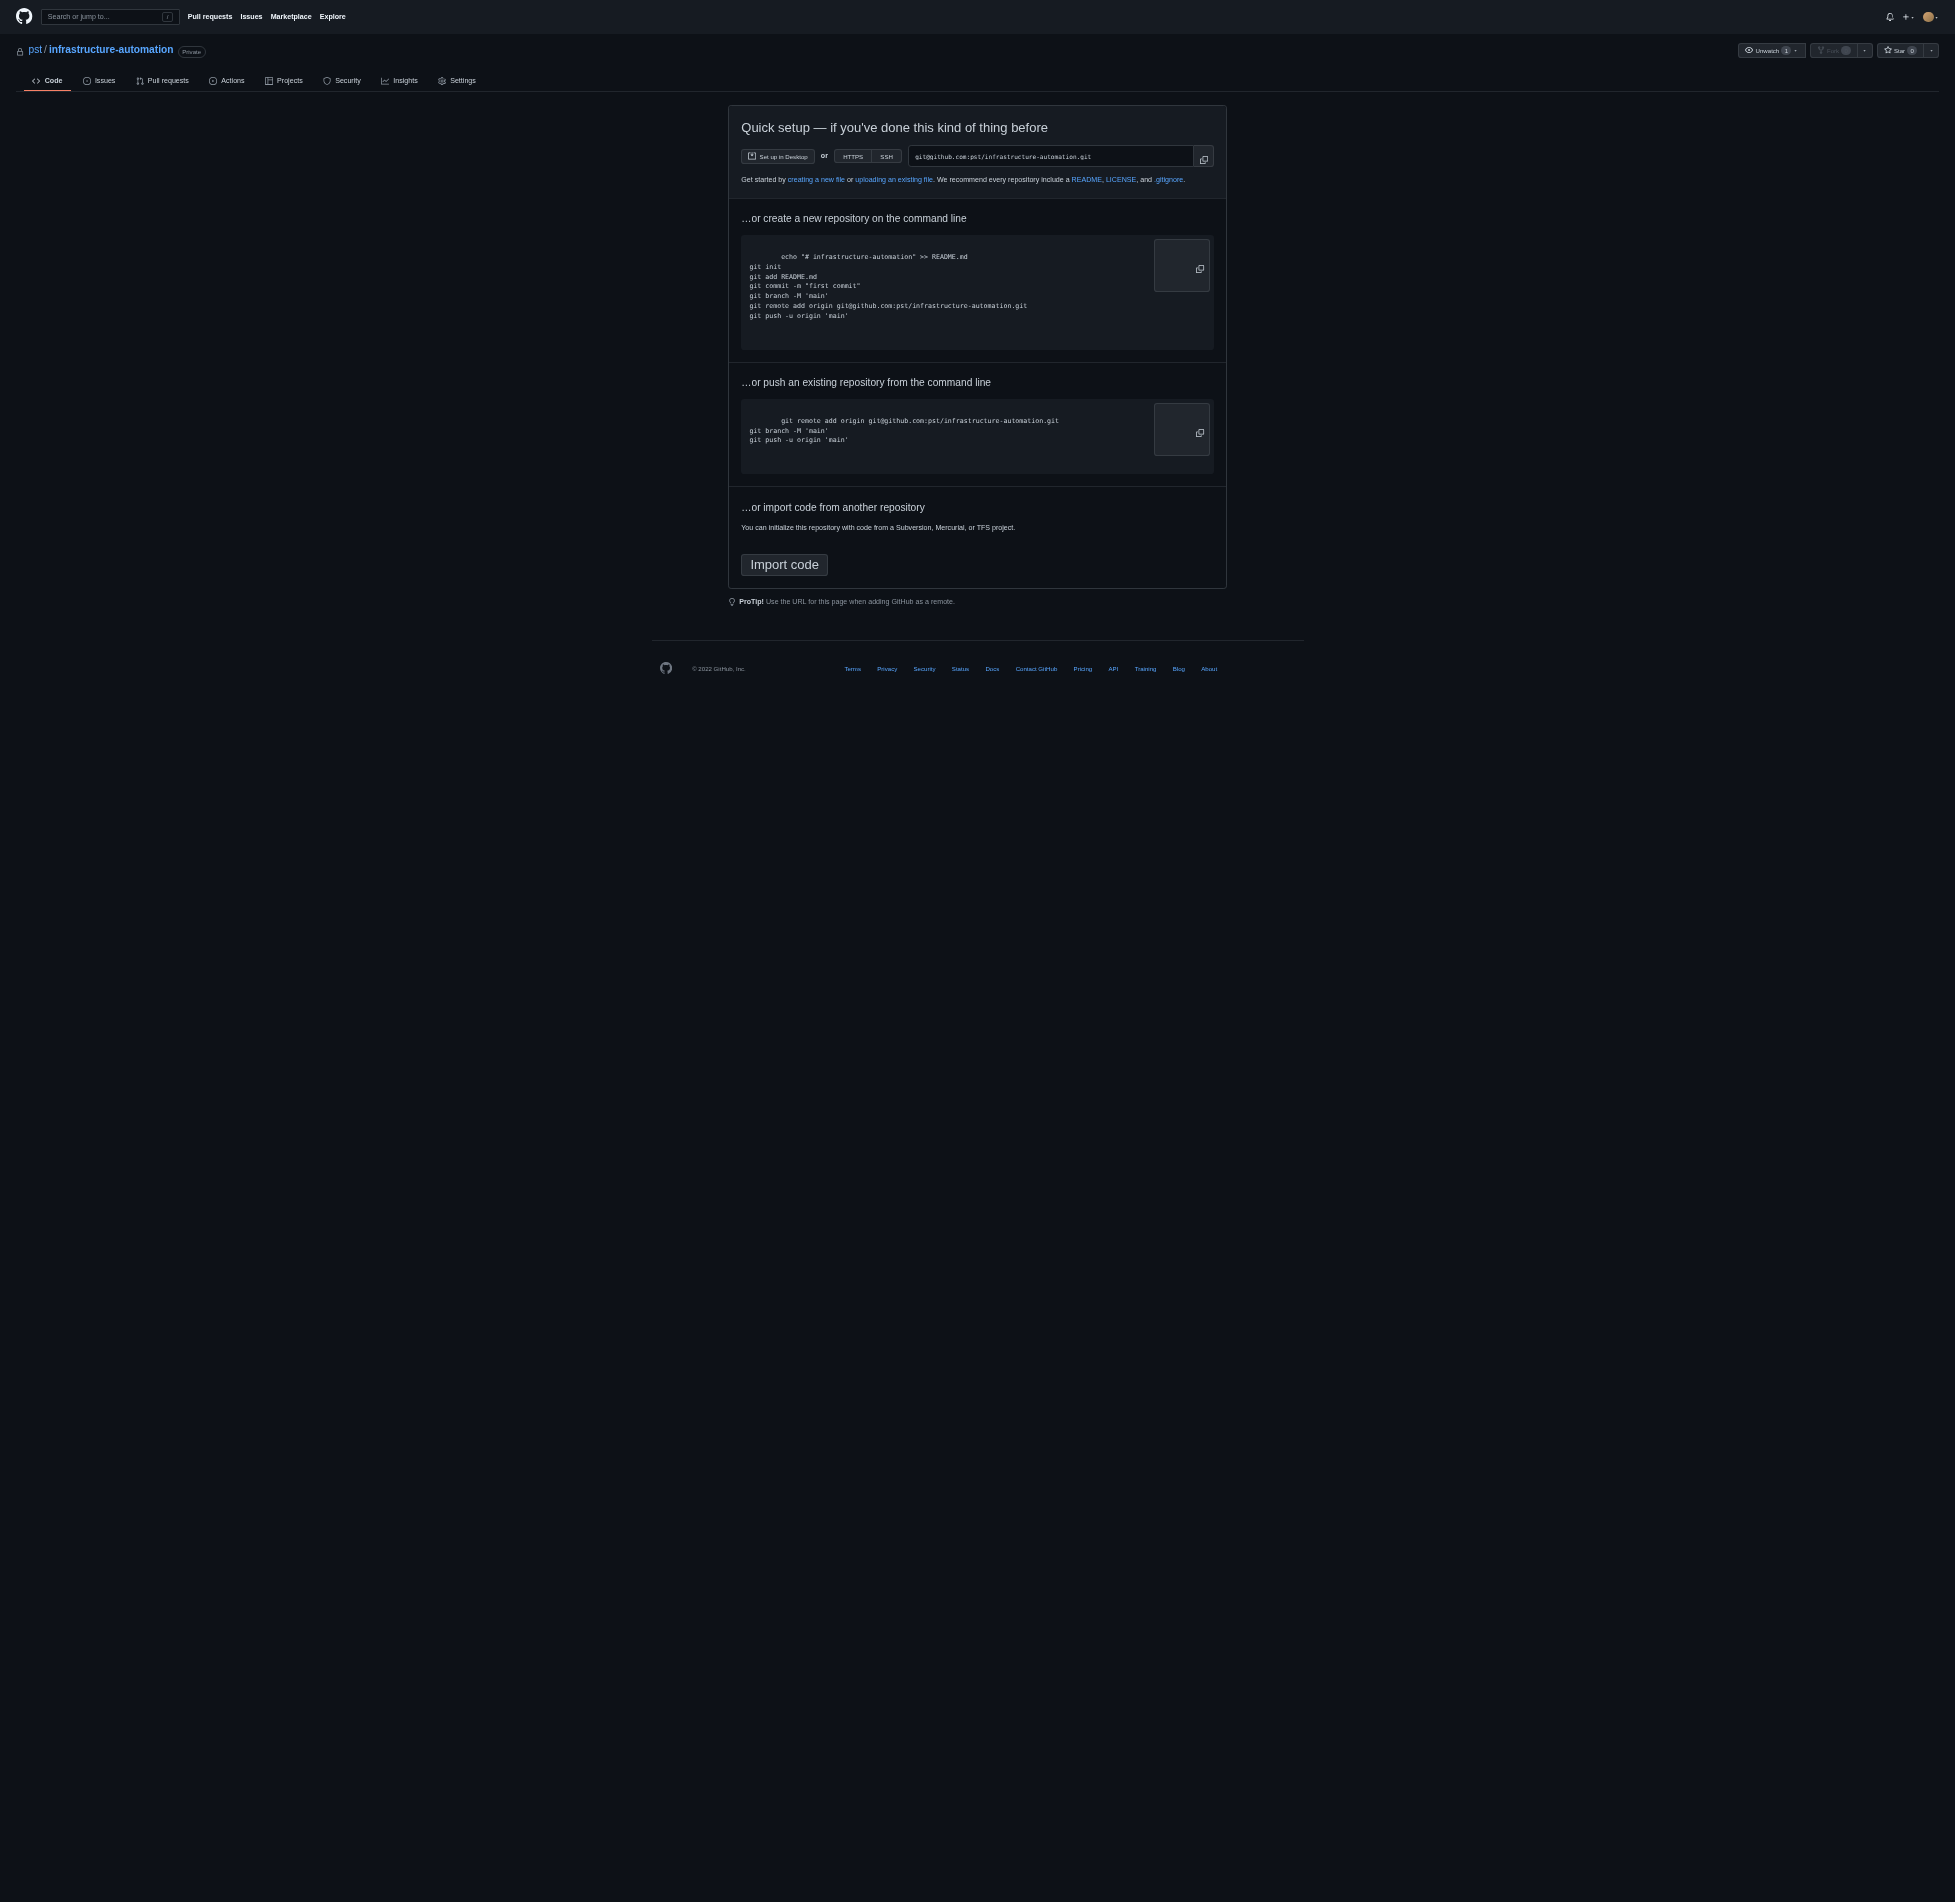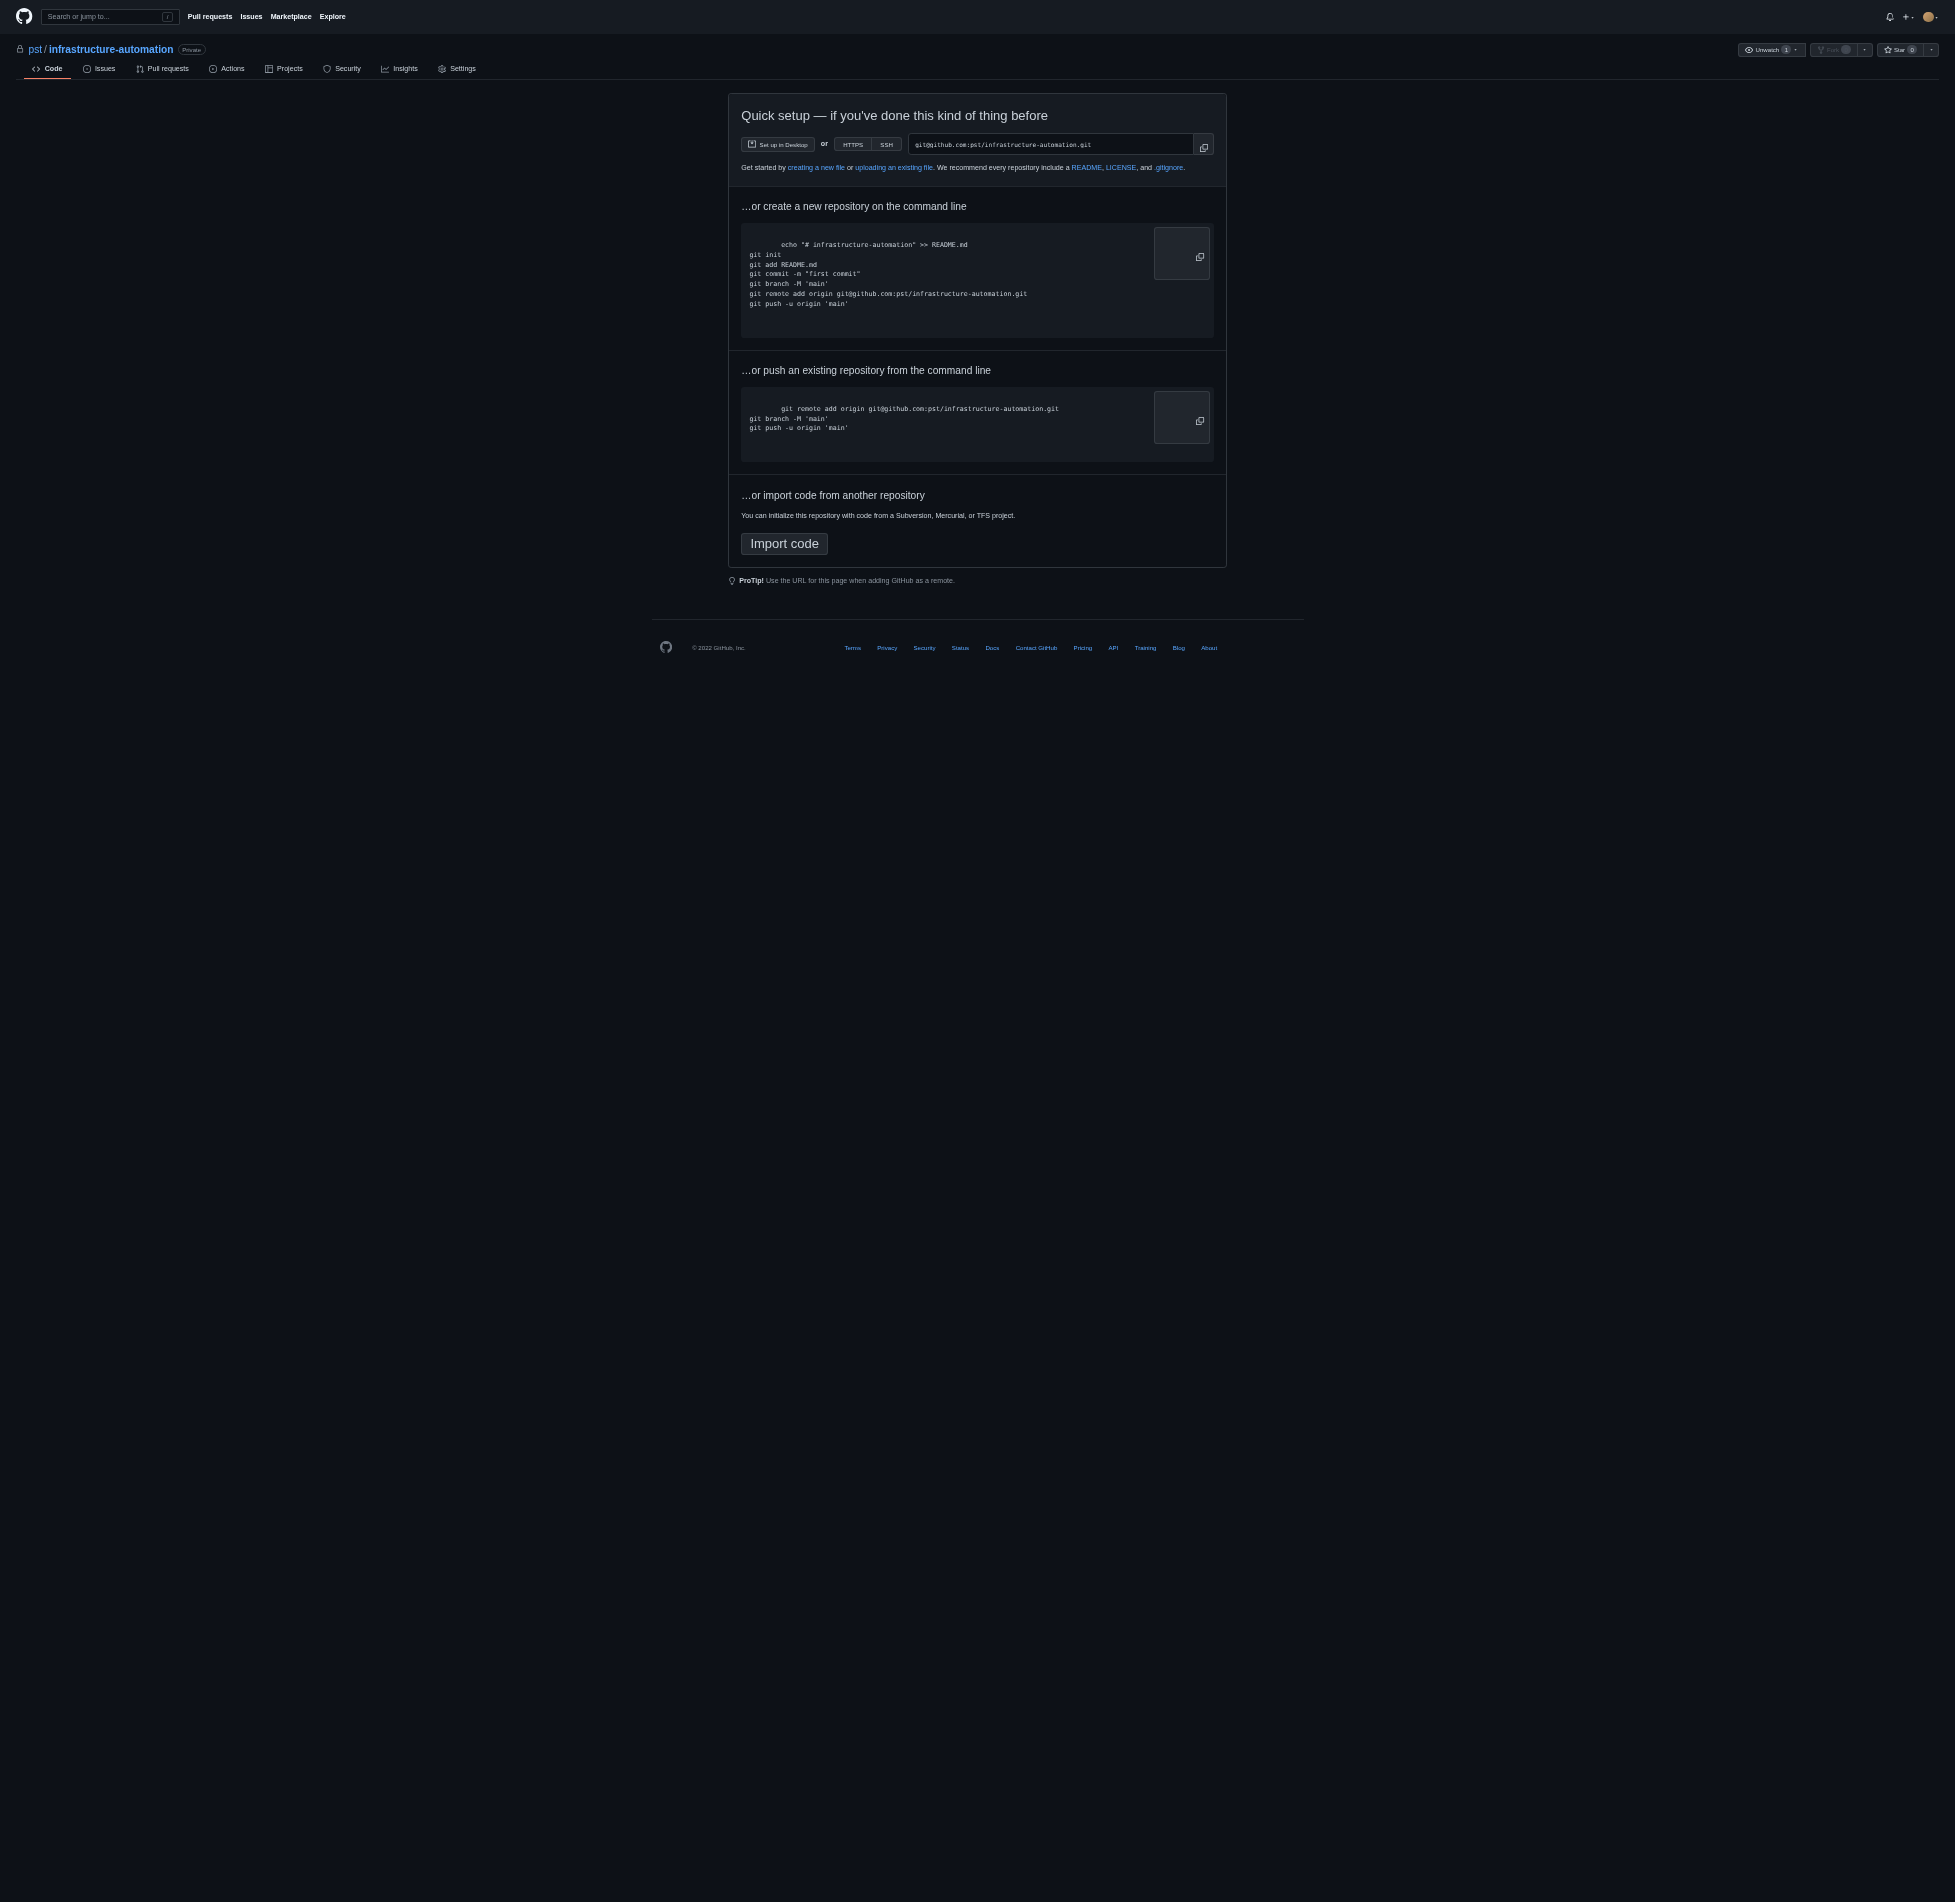--- a/index.html
+++ b/index.html
@@ -54,21 +54,21 @@
 .nav-links a { color: #f0f6fc; font-weight: 600; font-size: 7.1px; }
 .header-right { margin-left: auto; display: flex; align-items: center; gap: 8.1px; }
 .icon-btn { color: #f0f6fc; cursor: pointer; display: flex; align-items: center; }
 .avatar { width: 10.2px; height: 10.2px; border-radius: 50%; background: linear-gradient(135deg, #d4a574, #8b6f47); }
 
 
 .repo-head {
   padding: 8.1px 16.3px 0;
   background: #0d1117;
 }
-.repo-title-row { display: flex; align-items: center; margin-bottom: 2px; }
+.repo-title-row { display: flex; align-items: flex-end; margin-bottom: 14px; }
 .lock-icon { color: #8b949e; margin-right: 4.1px; }
 .repo-path { font-size: 10.2px; font-weight: 400; }
 .repo-path a { color: #58a6ff; }
 .repo-owner { font-weight: 400; }
 .repo-name { font-weight: 600; }
 .repo-sep { color: #8b949e; margin: 0 2px; }
 .visibility-badge {
   border: 0.5px solid #30363d;
   border-radius: 2em;
   color: #8b949e;
@@ -207,21 +207,21 @@
   position: absolute;
   top: 4.1px;
   right: 4.1px;
   background: #21262d;
   border: 0.5px solid rgba(240,246,252,0.1);
   border-radius: 3.1px;
   padding: 3.1px 4.1px;
   cursor: pointer;
   color: #c9d1d9;
 }
-.import-desc { margin-bottom: 11px; }
+.import-desc { margin-bottom: 20px; }
 .import-btn {
   background: #21262d;
   border: 0.5px solid rgba(240,246,252,0.1);
   border-radius: 3.1px;
   padding: 2.5px 8.1px;
   color: #c9d1d9;
   font-size: 13px;
   cursor: pointer;
 }
 

